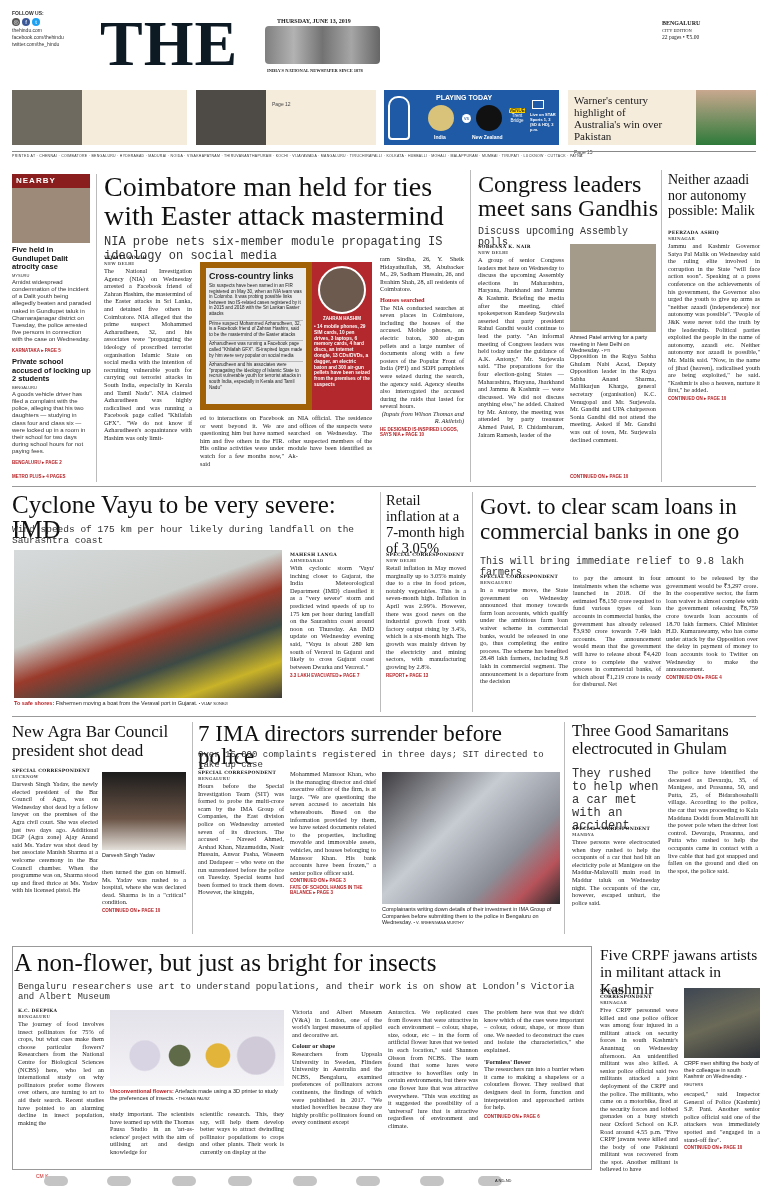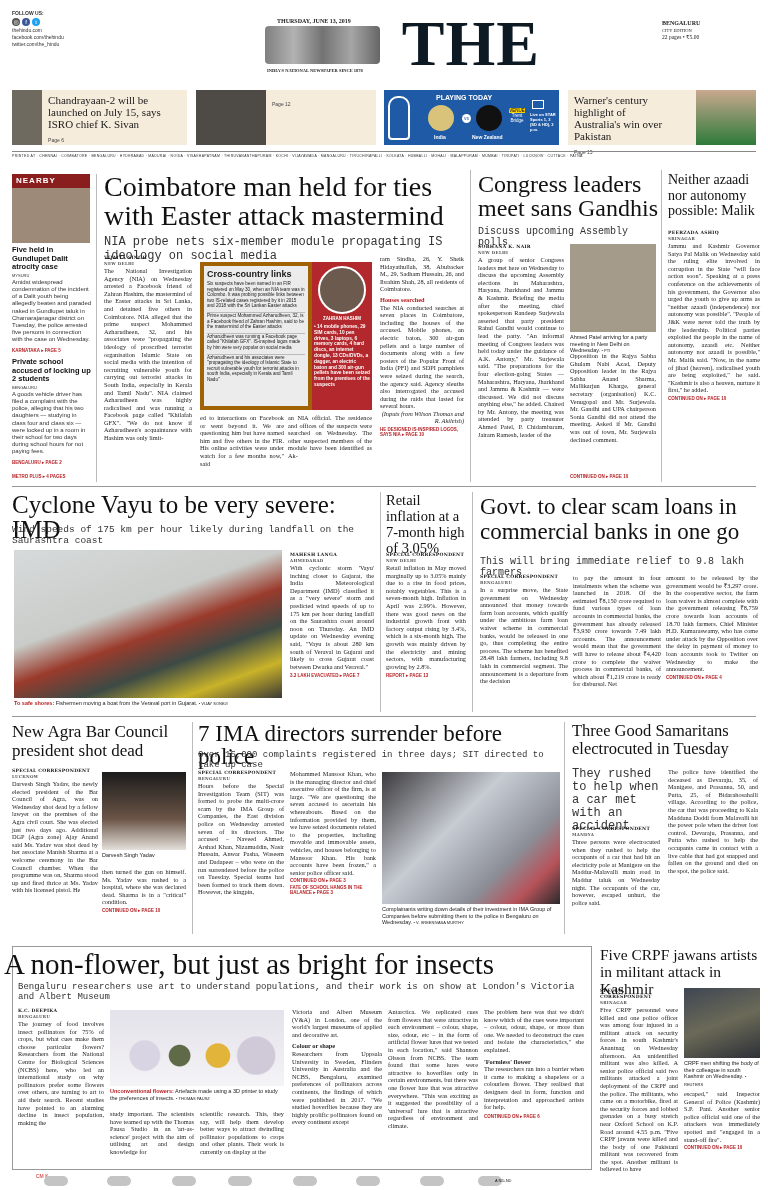--- a/index.html
+++ b/index.html
@@ -31,58 +31,54 @@
 .sub{font-family:Liberation Mono, monospace;color:#333}
 .cont{font-size:4.5px;font-weight:bold;color:#b52024;font-family:"Liberation Sans",sans-serif}
 .vr{width:1px;background:#bbb}
 .hr{height:1px;background:#999}
 .photo{background:#8b8a82}
 .caption{font-size:5.5px;line-height:6.5px;font-family:"Liberation Sans",sans-serif}
 .caption b{color:#b52024}
 .nearby-h{left:12px;top:174px;width:78px;height:14px;background:#8a1d1d;color:#fff;font-size:8px;font-weight:bold;padding:2px 4px;letter-spacing:1px;font-family:"Liberation Sans",sans-serif}
 .nb{font-family:"Liberation Sans",sans-serif;font-size:6px;line-height:7.2px;color:#333}
 .nb h4{font-size:7.5px;line-height:8.5px;font-weight:bold;color:#111}
-.box{background:#ececec;border:4px solid #a16207}
+.box{background:#ececec;border:6px solid #a16207}
 .redbox{background:#b3282d;color:#fff}
 .footer{top:1172px;left:0;width:768px;height:18px}
 .reg{width:24px;height:10px;border-radius:5px;background:#c4c4c4;position:absolute;top:4px}
 </style>
 </head>
 <body>
 
 <div class="abs follow sans">
   <div style="font-weight:bold">FOLLOW US:</div>
   <div class="icons">
     <span class="ic" style="background:#555">◎</span>
     <span class="ic" style="background:#3b5998">f</span>
     <span class="ic" style="background:#1da1f2">t</span>
   </div>
   <div>thehindu.com</div>
   <div>facebook.com/thehindu</div>
   <div>twitter.com/the_hindu</div>
 </div>
-<div class="abs title serif" style="width:560px;display:flex;justify-content:flex-end">
+<div class="abs title serif" style="width:560px;display:flex;justify-content:flex-start">
   <span>THE</span>
     <span style="width:120px"></span>
 </div>
 <div class="abs emblem"></div>
 <div class="abs date serif">THURSDAY, JUNE 13, 2019</div>
 <div class="abs tagline serif">INDIA'S NATIONAL NEWSPAPER SINCE 1878</div>
 <div class="abs edition serif">
   <b>BENGALURU</b><br>
   <span style="font-size:4.5px">CITY EDITION</span><br>
   <span>22 pages • ₹5.00</span>
 </div>
 
 <div class="abs teaser" style="left:12px;width:175px">
   <div class="img" style="background:#6e6a5f"></div>
-  <div class="txt serif">
-      <div>Chandrayaan-2 will be launched on July 15, says ISRO chief K. Sivan</div>
-      <div class="pg">Page 6</div>
-    </div>
 </div>
 <div class="abs teaser" style="left:196px;width:180px">
   <div class="img" style="background:#4e4a45"></div>
   <div class="txt serif">
       <div class="pg">Page 12</div>
     </div>
 </div>
 <div class="abs wc sans">
   <div style="position:absolute;left:4px;top:6px;width:22px;height:44px;border:2px solid #fff;border-radius:10px 10px 4px 4px"></div>
   <div style="position:absolute;left:52px;top:4px;font-size:7px;font-weight:bold">PLAYING TODAY</div>
@@ -233,31 +229,31 @@
 </div>
 <div class="abs" style="left:290px;top:770px;width:86px">
   <div class="body">Mohammed Mansoor Khan, who is the managing director and chief executive officer of the firm, is at large. "We are questioning the seven accused to ascertain his whereabouts. Based on the information provided by them, we have seized documents related to the properties, including movable and immovable assets, vehicles, and houses belonging to Mansoor Khan. His bank accounts have been frozen," a senior police officer said.</div>
   <div class="cont" style="margin-top:2px">CONTINUED ON ▸ PAGE 3</div>
   <div class="cont" style="margin-top:2px">FATE OF SCHOOL HANGS IN THE BALANCE ▸ PAGE 3</div>
 </div>
 <div class="abs photo" style="left:382px;top:772px;width:178px;height:132px;background:linear-gradient(135deg,#3c3a3e,#c7ccd3 40%,#8b8e97 70%,#b7535a 85%,#2a2a2c)"></div>
 <div class="abs caption" style="left:382px;top:906px;width:178px"><span>Complainants writing down details of their investment in IMA Group of Companies before submitting them to the police in Bengaluru on Wednesday.</span> <span style="font-size:4px">• V. SREENIVASA MURTHY</span></div>
 <div class="abs vr" style="left:564px;top:722px;height:212px"></div>
 
-<div class="abs hl" style="left:572px;top:722px;width:190px;font-size:16.5px;line-height:18px">Three Good Samaritans electrocuted in Tuesday</div>
+<div class="abs hl" style="left:572px;top:722px;width:190px;font-size:16.5px;line-height:18px">Three Good Samaritans electrocuted in Ghulam</div>
 <div class="abs sub" style="left:572px;top:768px;width:88px;font-size:12px;line-height:13px">They rushed to help when a car met with an accident</div>
 <div class="abs" style="left:572px;top:826px;width:88px">
   <div class="by">SPECIAL CORRESPONDENT</div>
   <div class="by" style="font-size:4px;color:#555">MANDYA</div>
   <div class="body">Three persons were electrocuted when they rushed to help the occupants of a car that had hit an electricity pole at Manigere on the Maddur-Malavalli main road in Maddur taluk on Wednesday night. The occupants of the car, however, escaped unhurt, the police said.</div>
 </div>
 <div class="abs body" style="left:668px;top:768px;width:90px">The police have identified the deceased as Devaraju, 35, of Manigere, and Prasanna, 50, and Putta, 25, of Bidarahosahalli village. According to the police, the car that was proceeding to Kala Maddana Doddi from Malavalli hit the power pole when the driver lost control. Devaraju, Prasanna, and Putta who rushed to help the occupants came in contact with a live cable that had got snapped and fallen on the ground and died on the spot, the police said.</div>
 
 <div class="abs" style="left:12px;top:946px;width:580px;height:224px;border:1px solid #999"></div>
-<div class="abs hl" style="left:4px;top:950px;width:560px;font-size:29px">A non-flower, but just as bright for insects</div>
+<div class="abs hl" style="left:14px;top:950px;width:560px;font-size:25px">A non-flower, but just as bright for insects</div>
 <div class="abs sub" style="left:18px;top:982px;width:570px;font-size:9px">Bengaluru researchers use art to understand populations, and their work is on show at London's Victoria and Albert Museum</div>
 <div class="abs" style="left:18px;top:1008px;width:86px">
   <div class="by">K.C. DEEPIKA</div>
   <div class="by" style="font-size:4px;color:#555">BENGALURU</div>
   <div class="body">The journey of food involves insect pollinators for 75% of crops, but what cues make them choose particular flowers? Researchers from the National Centre for Biological Sciences (NCBS) here, who led an international study on why pollinators prefer some flowers over others, are turning to art to aid their search. Recent studies have pointed to an alarming decline in insect population, making the</div>
 </div>
 <div class="abs photo" style="left:110px;top:1010px;width:174px;height:76px;background:radial-gradient(circle at 20% 60%,#d9d4e3 10%,transparent 11%),radial-gradient(circle at 40% 60%,#5f6b48 9%,transparent 10%),radial-gradient(circle at 62% 60%,#e3b43a 10%,transparent 11%),radial-gradient(circle at 84% 60%,#cfc9d8 12%,transparent 13%),linear-gradient(#e4e2ea,#f4f3f6)"></div>
 <div class="abs caption" style="left:110px;top:1088px;width:174px"><b>Unconventional flowers:</b> <span>Artefacts made using a 3D printer to study the preferences of insects.</span> <span style="font-size:4px">• THOMAS PAUSZ</span></div>
 <div class="abs body" style="left:110px;top:1110px;width:84px">study important. The scientists have teamed up with the Thomas Pausa Studio in an 'art-as-science' project with the aim of utilising art and design knowledge for</div>
 <div class="abs body" style="left:200px;top:1110px;width:84px">scientific research. This, they say, will help them develop better ways to attract dwindling pollinator populations to crops and other plants. Their work is currently on display at the</div>

